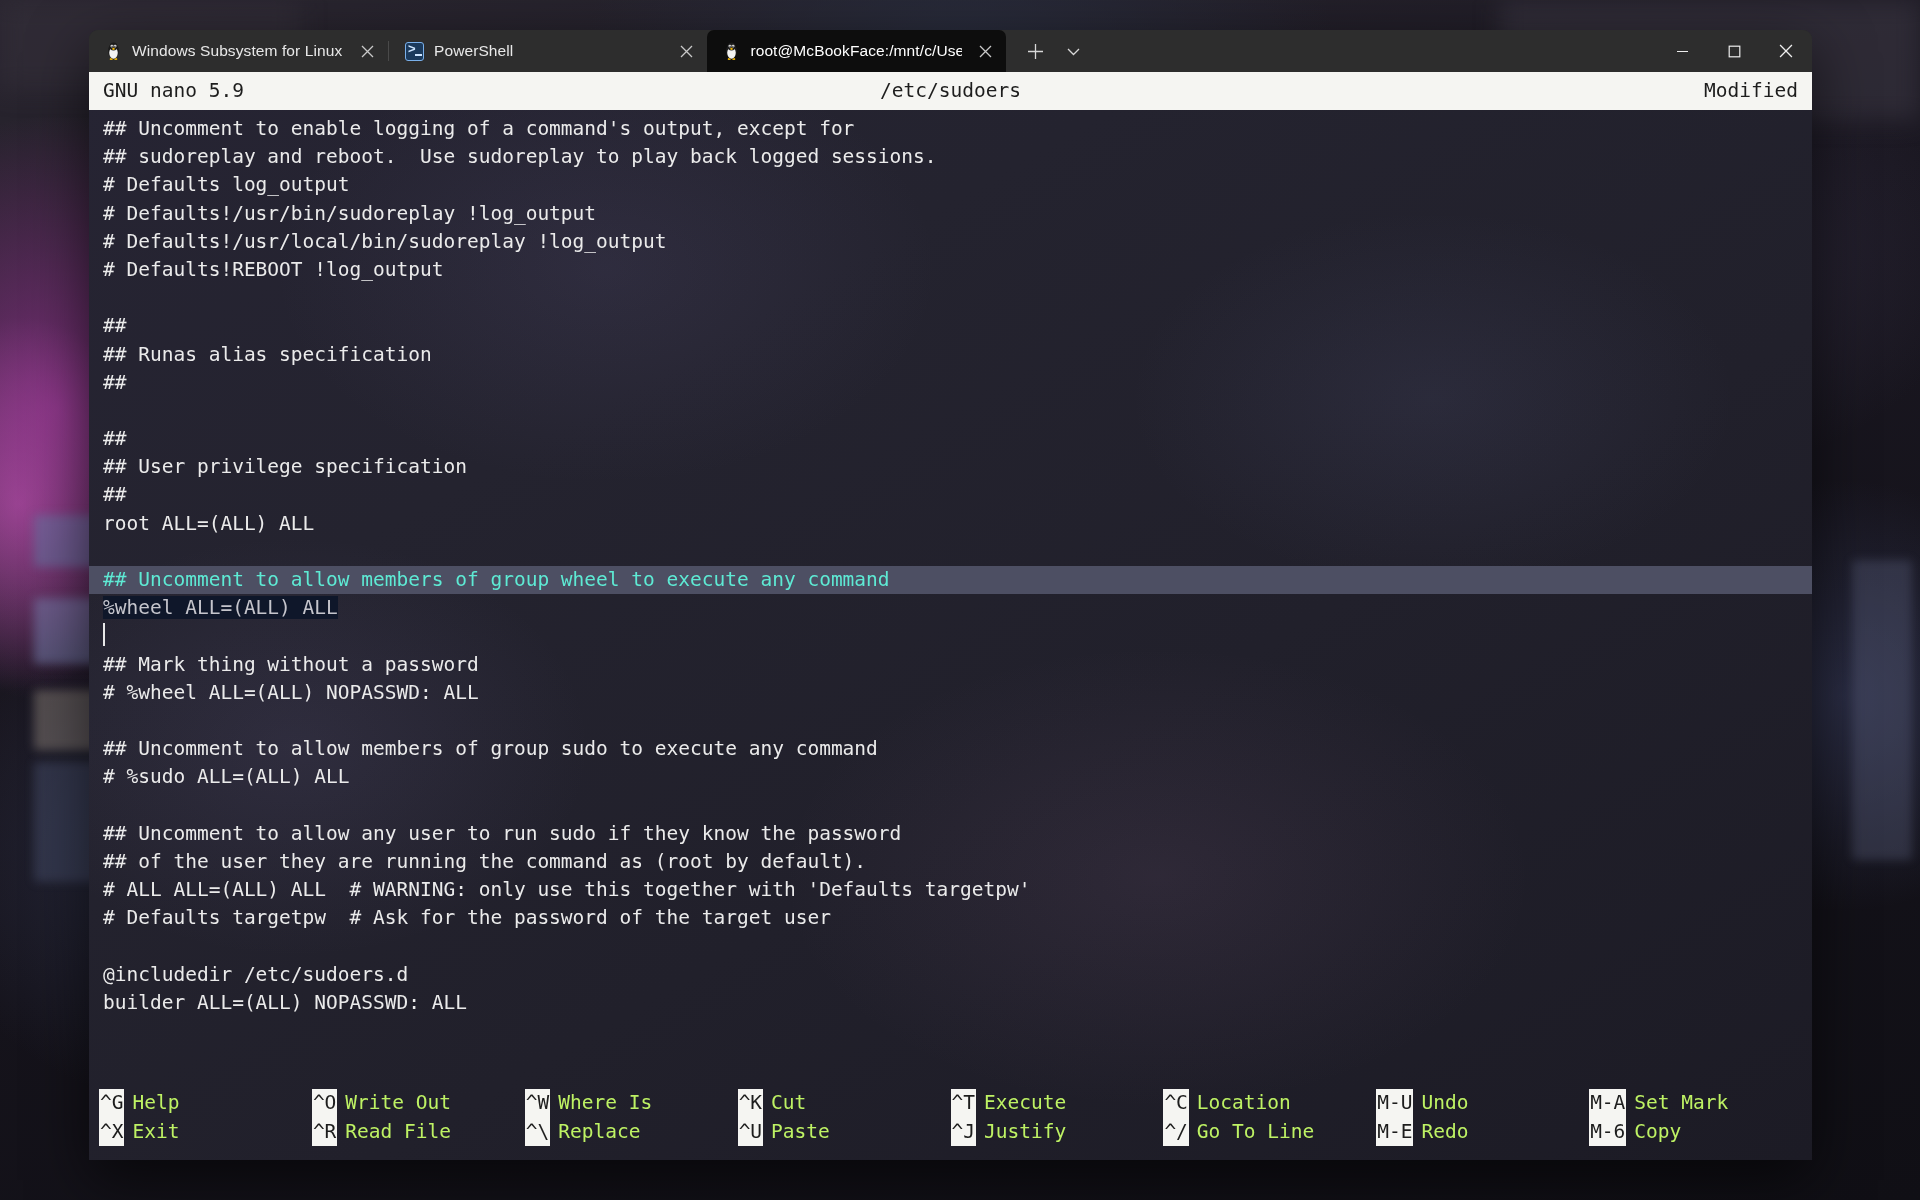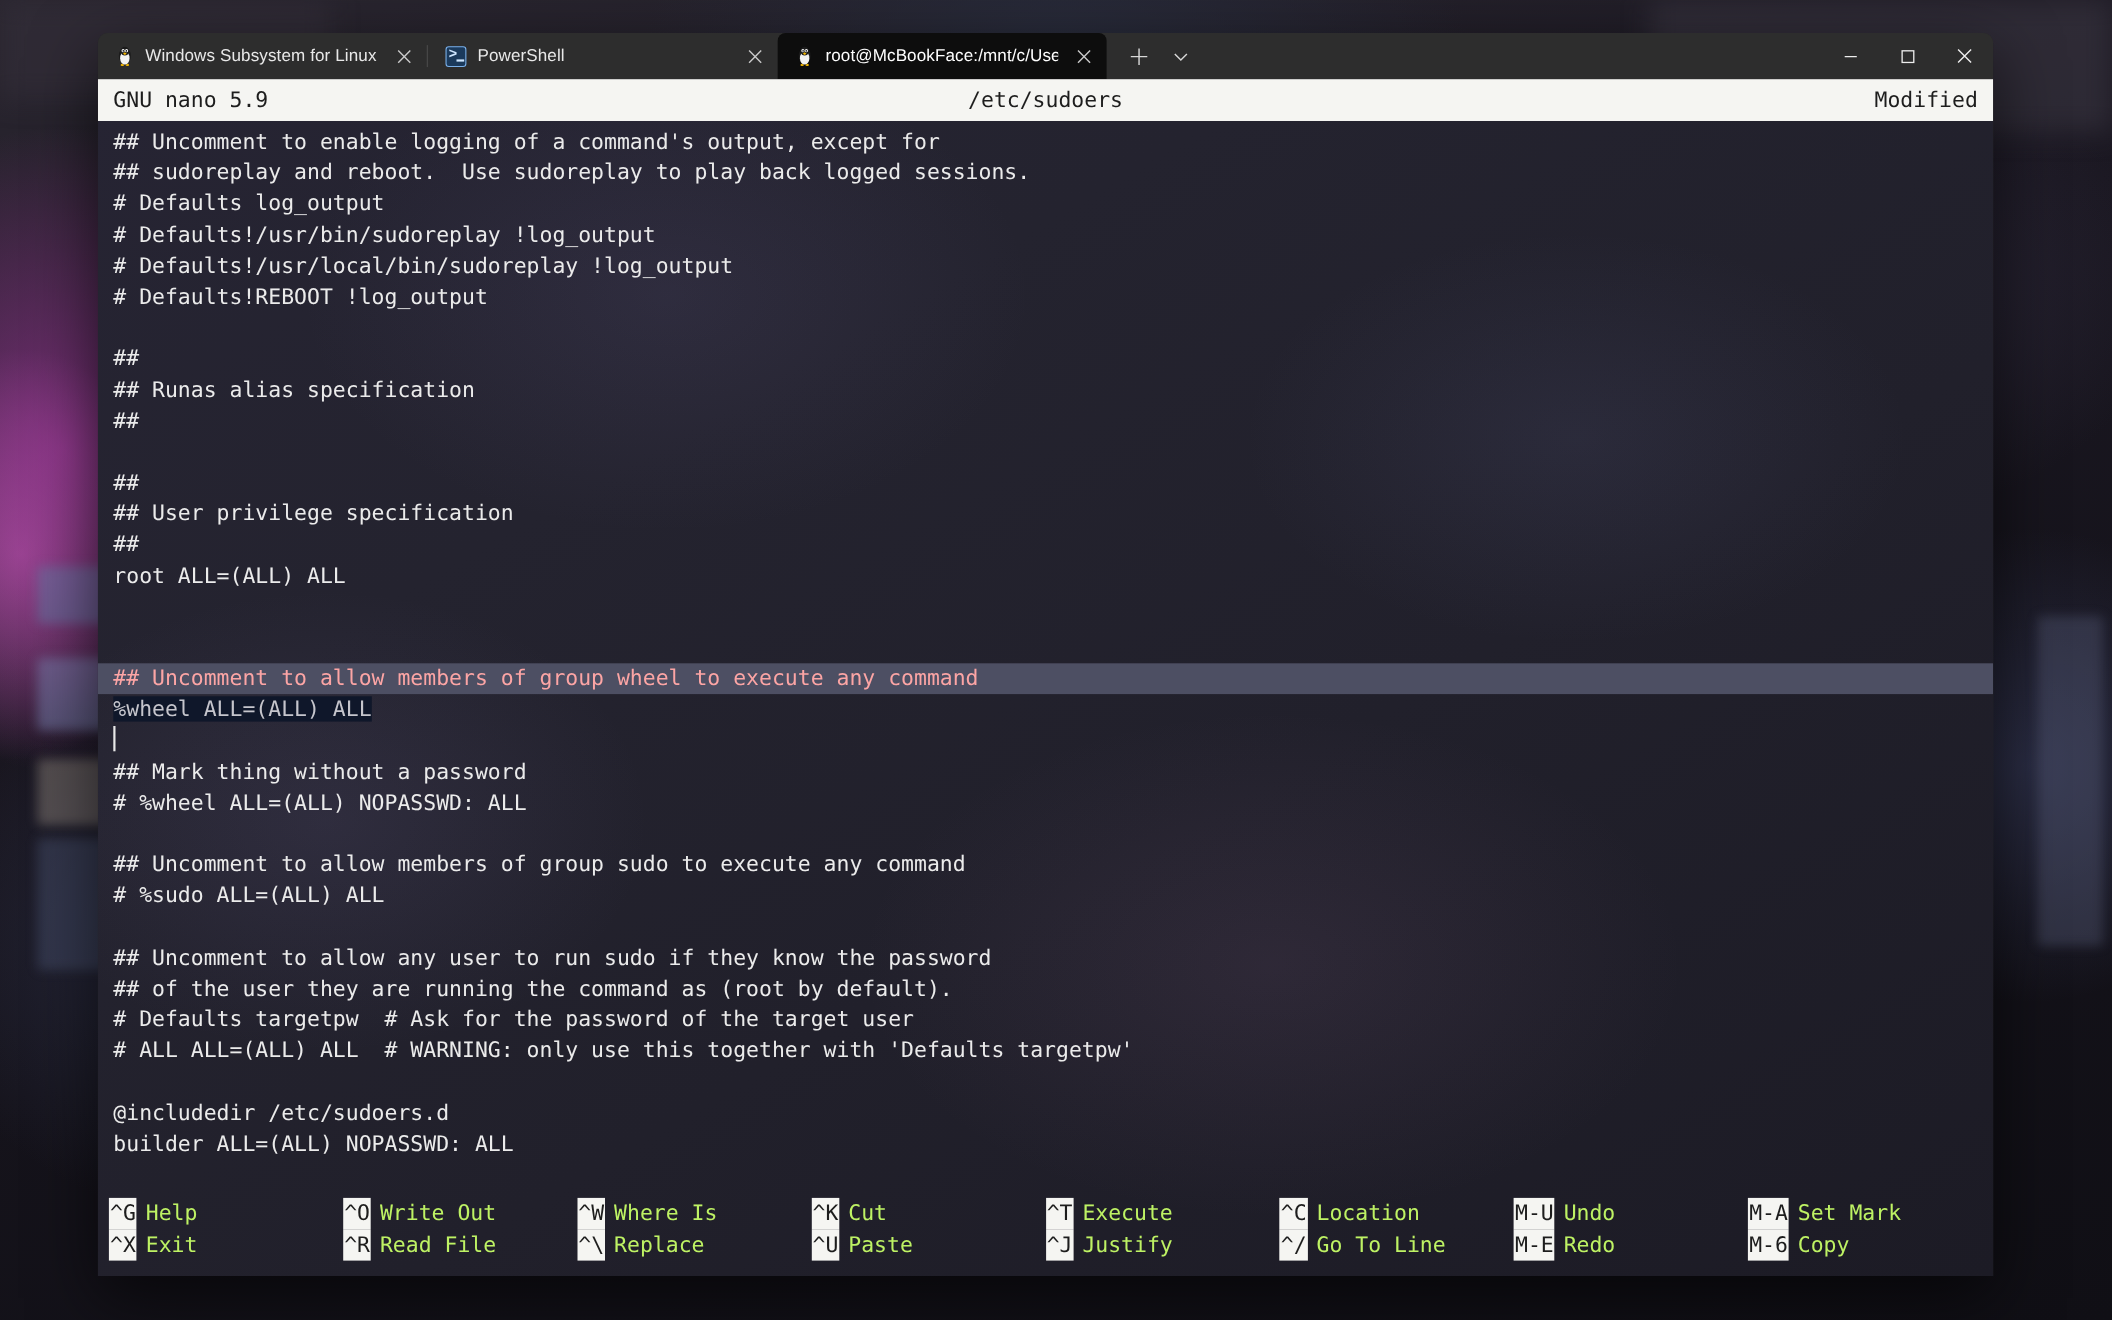--- a/index.html
+++ b/index.html
@@ -193,25 +193,24 @@
     white-space: pre;
     height: 28.2px;
     position: relative;
   }
   .ln .sel {
     background: #0f172a;
     color: #c5c5cc;
   }
   .ln.sel-full {
     background: #4d4f63;
-    color: #fca5a5;
+    color: #5eead4;
     margin-left: -14px;
     padding-left: 14px;
     margin-right: -14px;
-    margin-top: 37px;
   }
   .cursor-cell {
     display: inline-block;
     width: 2px;
     height: 23px;
     background: #e8e8e8;
     vertical-align: -4px;
   }
 
   
@@ -369,22 +368,22 @@
         <div class="ln"><span class="sel">%wheel ALL=(ALL) ALL</span></div>
         <div class="ln"><span class="cursor-cell"></span></div>
         <div class="ln">## Mark thing without a password</div>
         <div class="ln"># %wheel ALL=(ALL) NOPASSWD: ALL</div>
         <div class="ln"></div>
         <div class="ln">## Uncomment to allow members of group sudo to execute any command</div>
         <div class="ln"># %sudo ALL=(ALL) ALL</div>
         <div class="ln"></div>
         <div class="ln">## Uncomment to allow any user to run sudo if they know the password</div>
         <div class="ln">## of the user they are running the command as (root by default).</div>
+        <div class="ln"># ALL ALL=(ALL) ALL  # WARNING: only use this together with 'Defaults targetpw'</div>
         <div class="ln"># Defaults targetpw  # Ask for the password of the target user</div>
-        <div class="ln"># ALL ALL=(ALL) ALL  # WARNING: only use this together with 'Defaults targetpw'</div>
         <div class="ln"></div>
         <div class="ln">@includedir /etc/sudoers.d</div>
         <div class="ln">builder ALL=(ALL) NOPASSWD: ALL</div>
       </div>
 
     <div id="nano-help">
         <div class="help-col">
           <div class="help-item"><span class="help-key">^G</span><span class="help-label">Help</span></div>
           <div class="help-item"><span class="help-key">^X</span><span class="help-label">Exit</span></div>
         </div>

